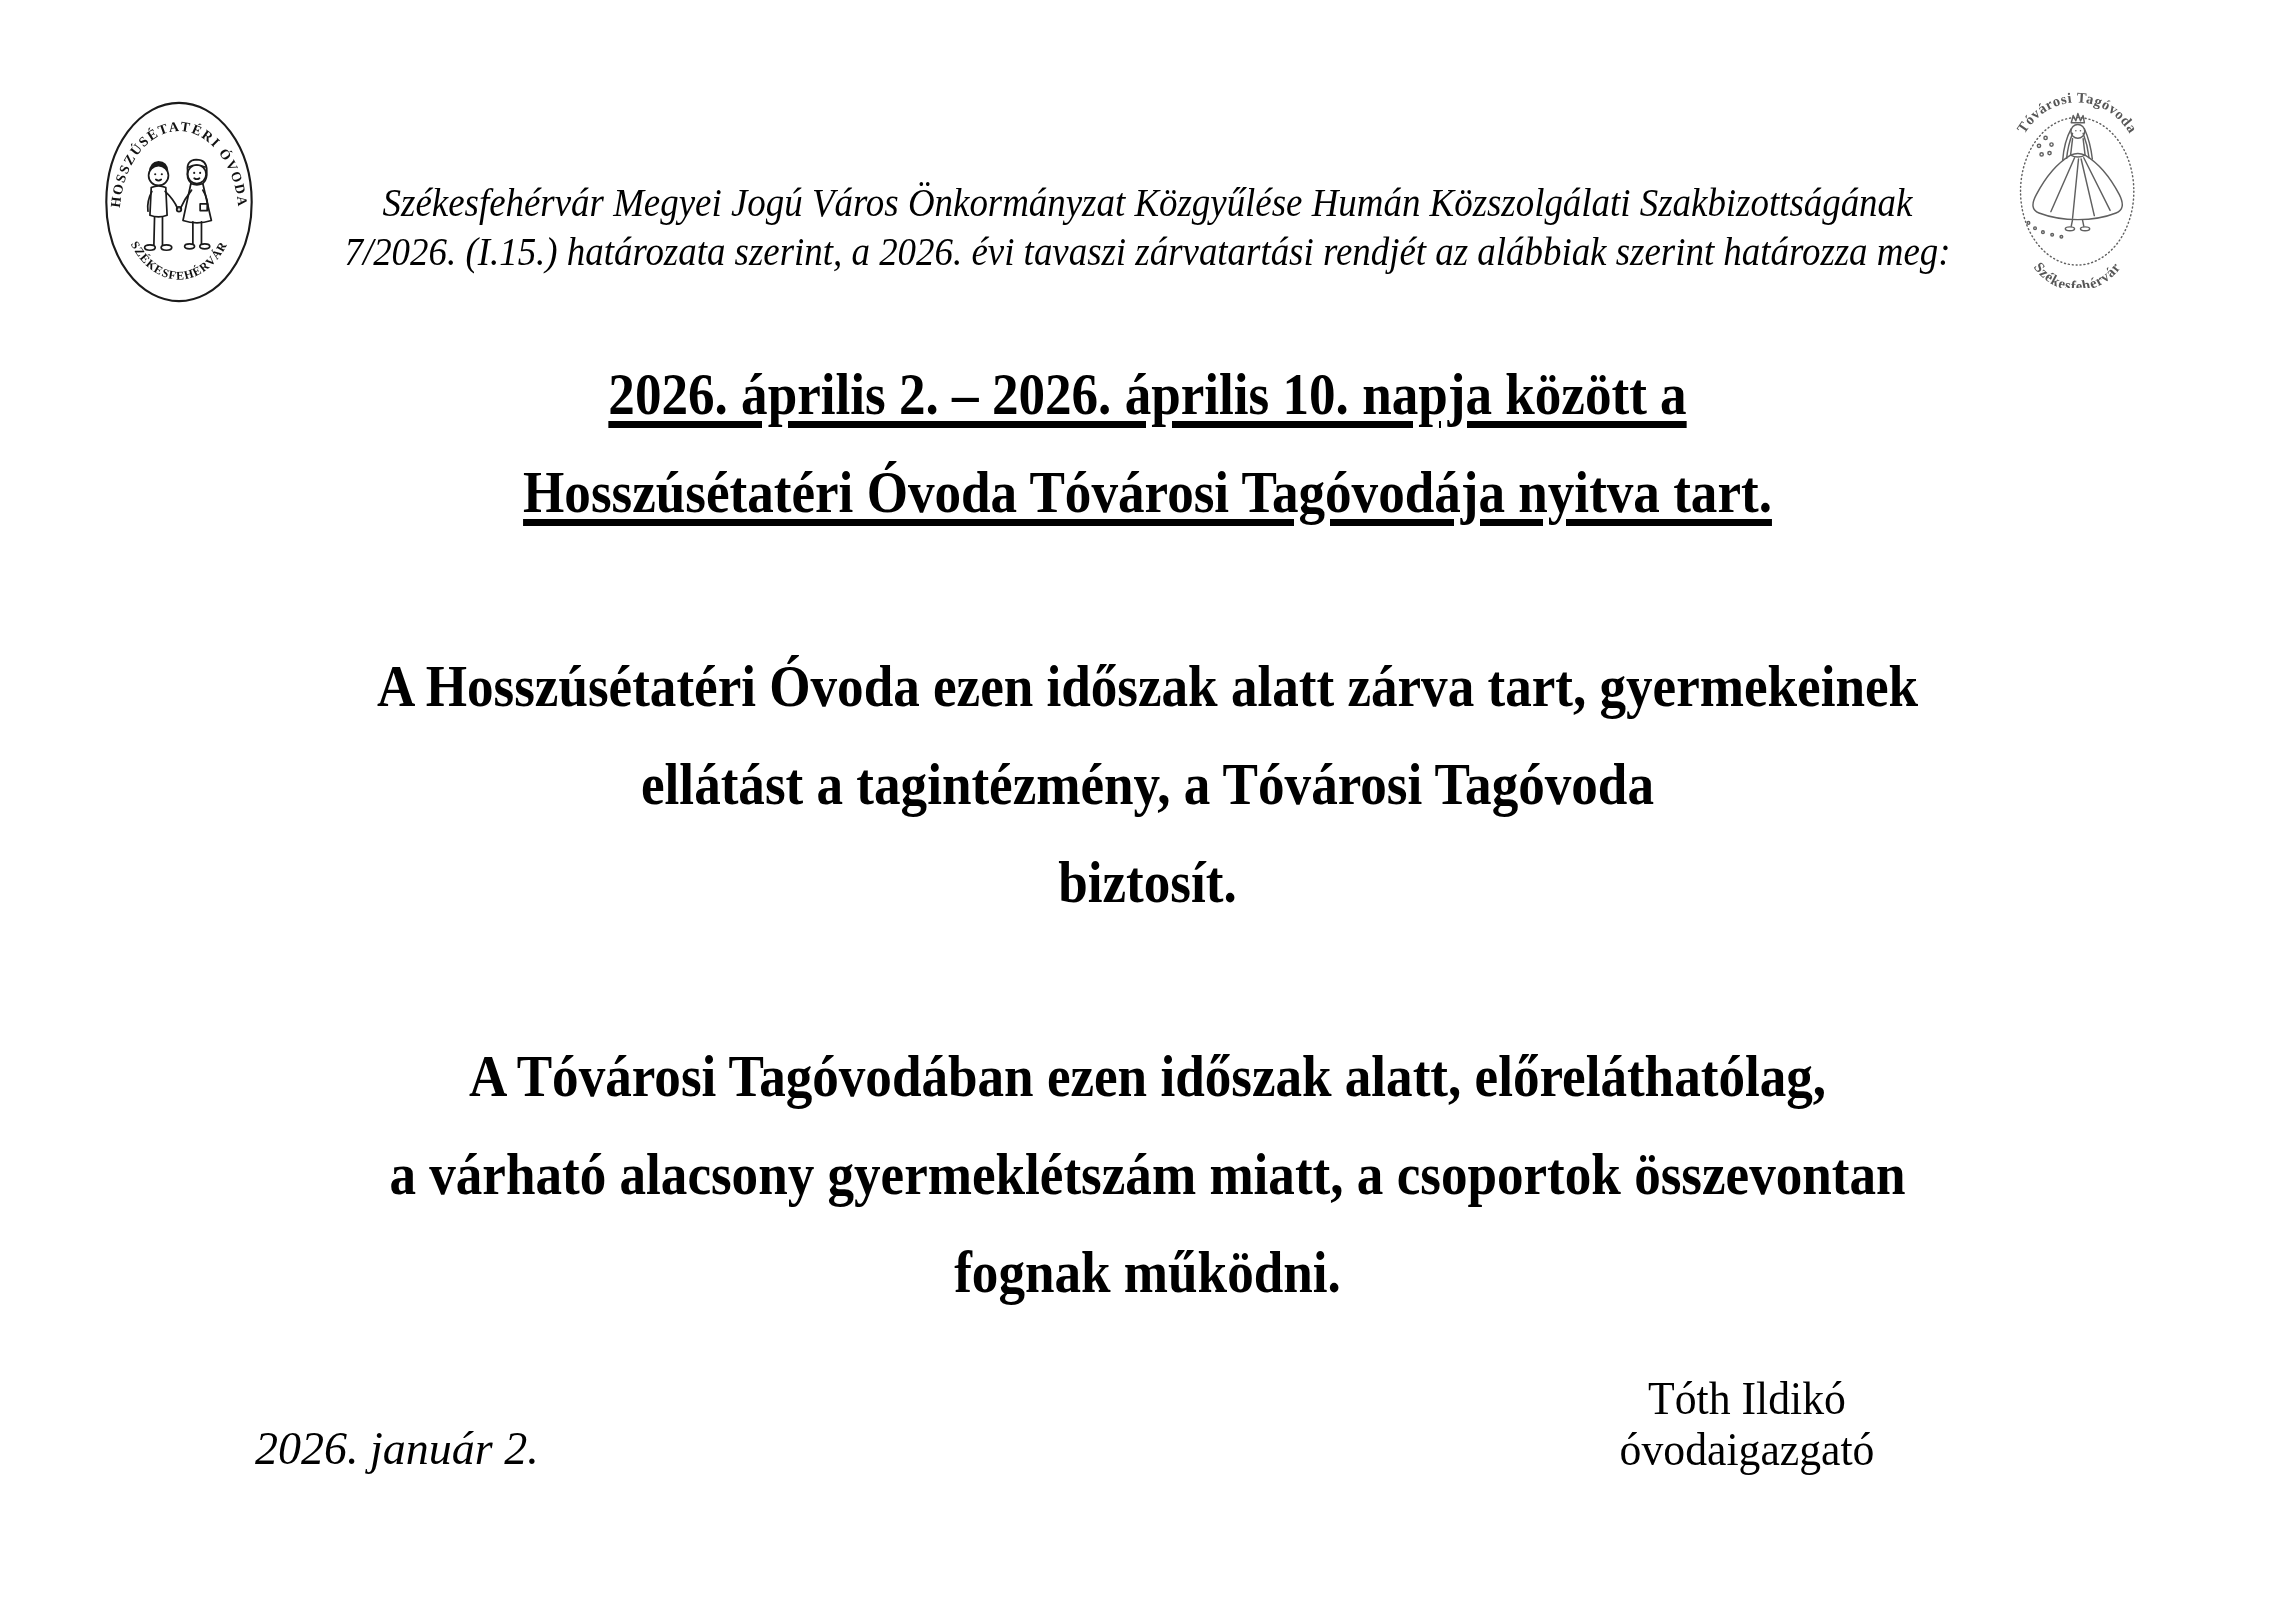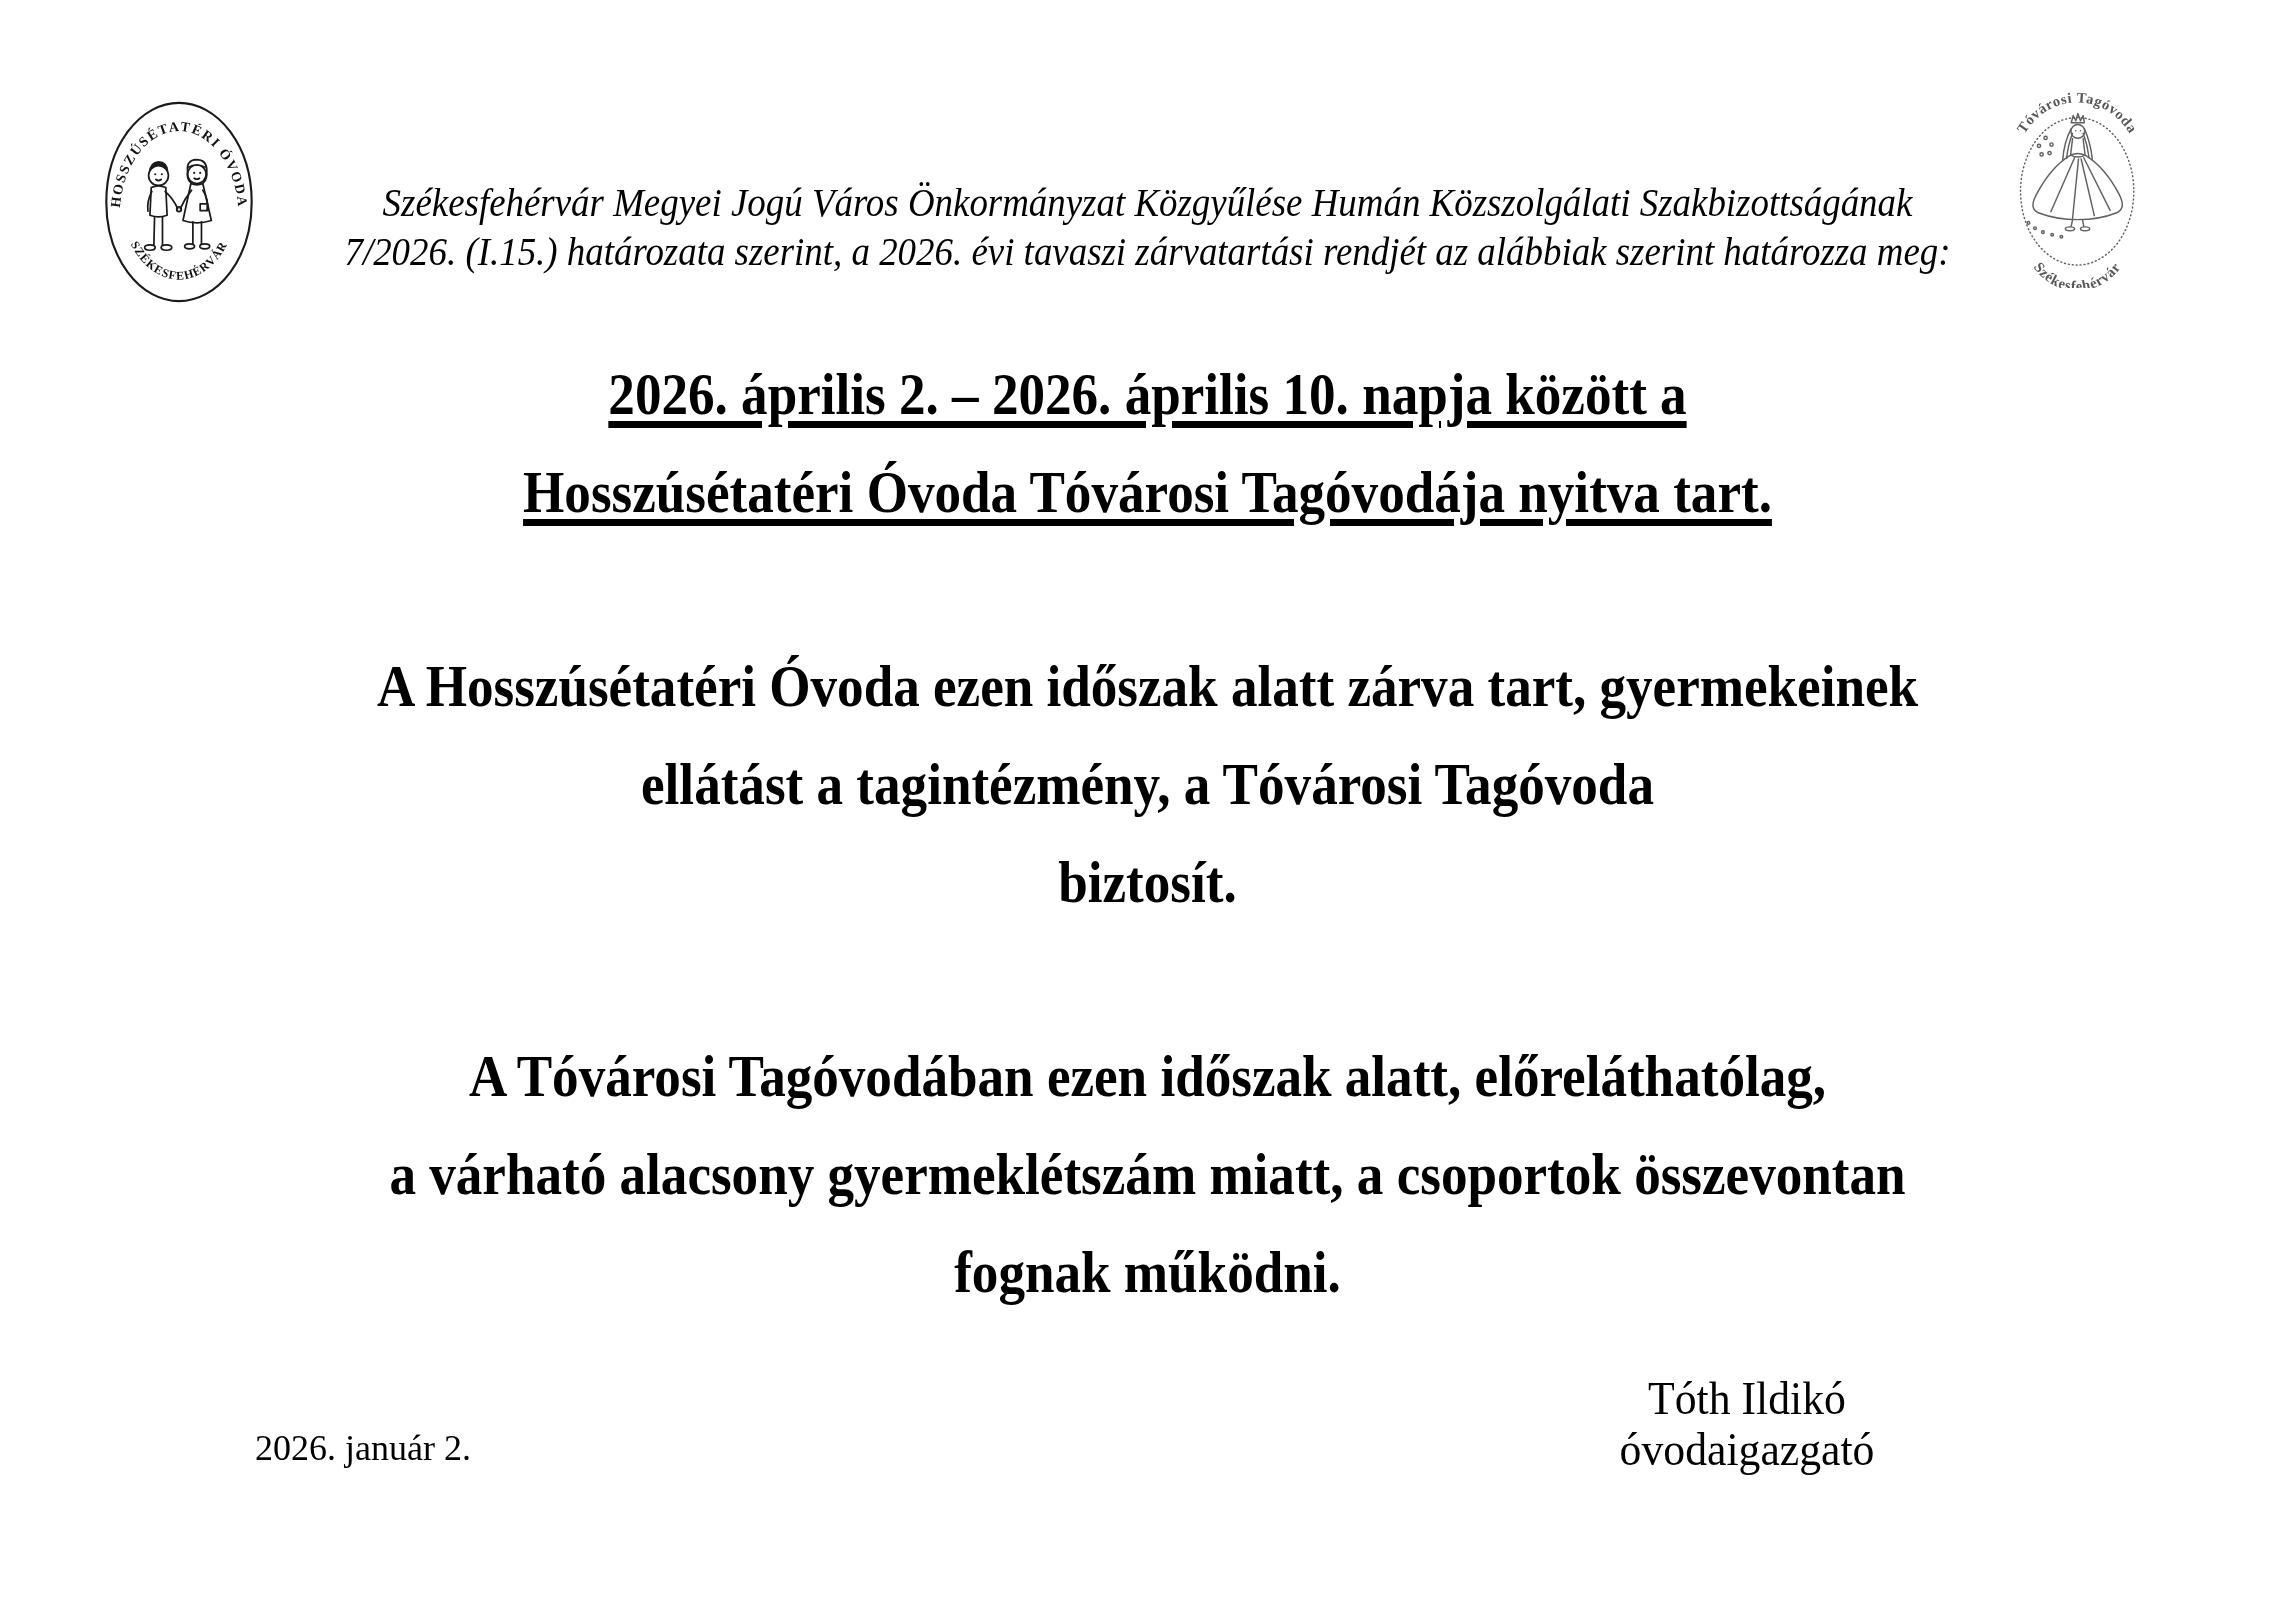--- a/index.html
+++ b/index.html
@@ -52,23 +52,24 @@
   .para2 { top: 1027px; }
   .u {
     text-decoration: underline;
     text-decoration-thickness: 7.2px;
     text-underline-offset: 7.2px;
   }
   
   .date {
     position: absolute;
     left: 255px; top: 1423px;
-    font-size: 36px;
+    font-size: 46px;
     line-height: 51px;
     white-space: nowrap;
+    font-style: italic;
   }
   .signature {
     position: absolute;
     left: 1747px; top: 1373px;
     transform: translateX(-50%) scaleX(0.95);
     text-align: center;
     font-size: 46px;
     line-height: 51px;
     white-space: nowrap;
   }

